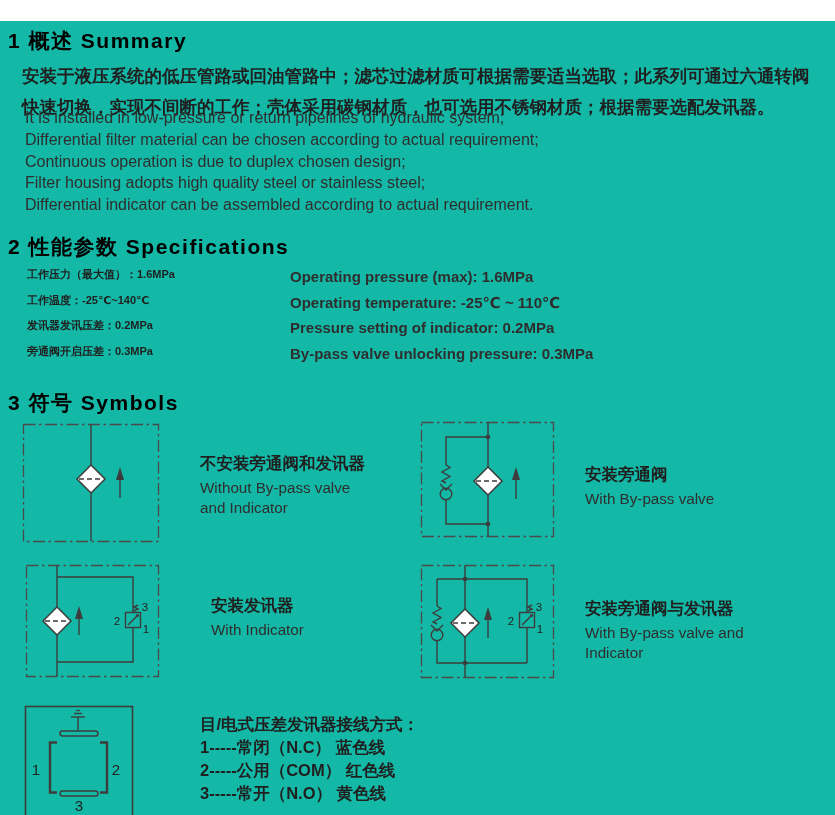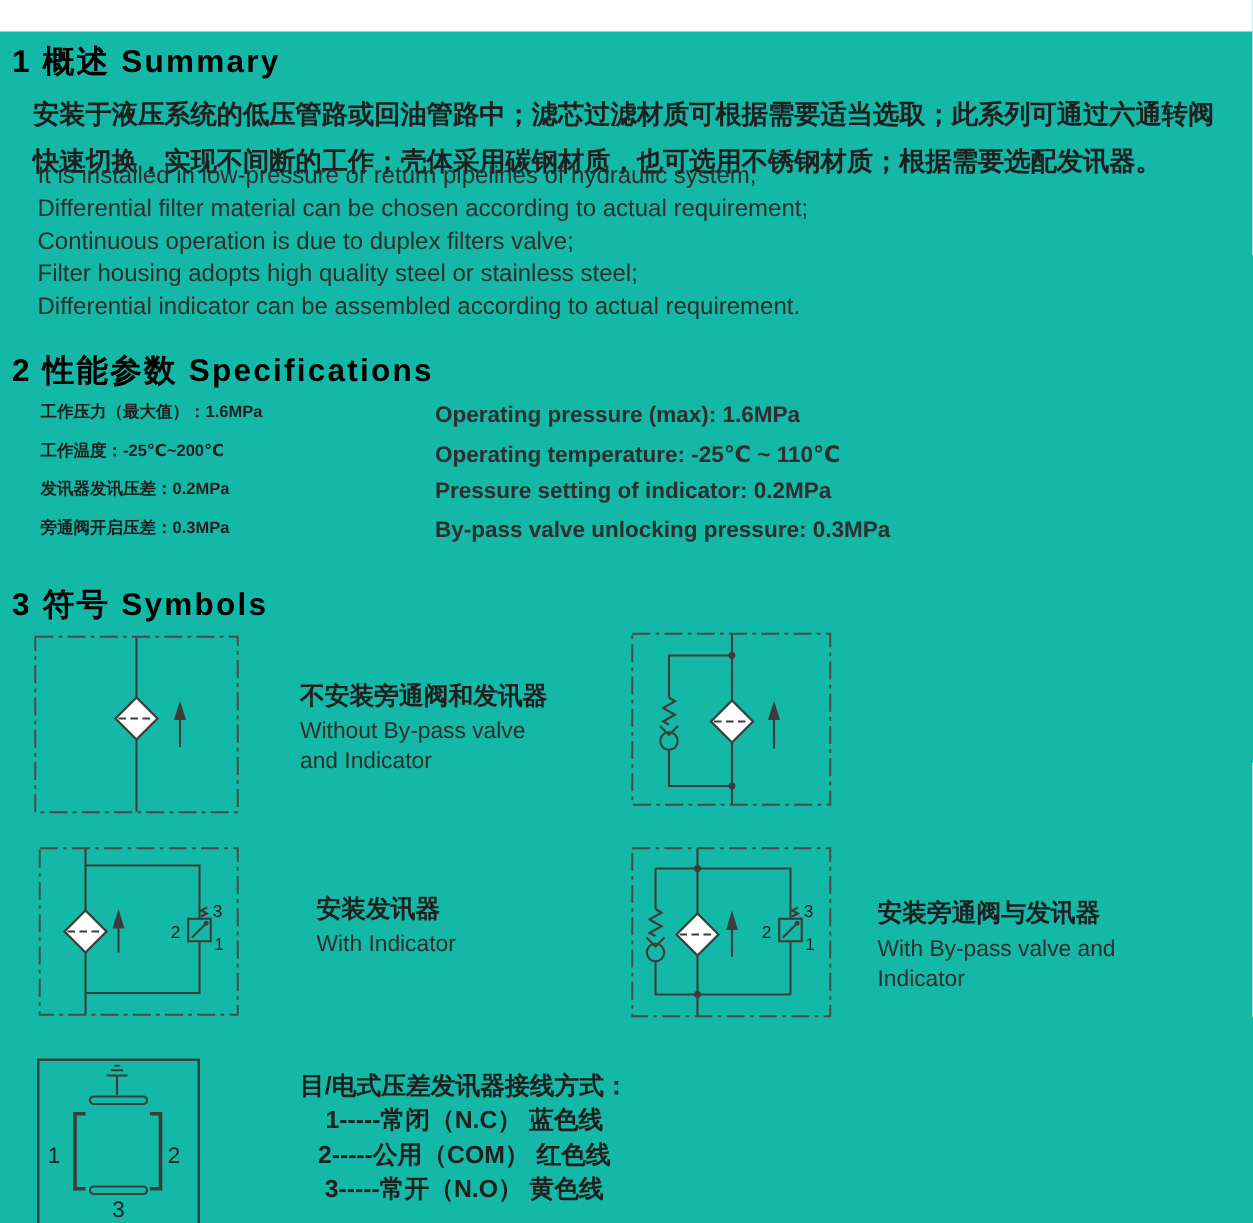--- a/index.html
+++ b/index.html
@@ -17,21 +17,21 @@
   .en-para{position:absolute;left:25px;top:86px;font-size:16px;line-height:21.8px;
     color:#2e2e2e;white-space:nowrap;}
   .spec-rows{position:absolute;left:0;top:246px;width:835px;}
   .spec-row{position:relative;height:25.5px;}
   .spec-zh{position:absolute;left:27px;font-size:11px;font-weight:bold;color:#1f1f1f;white-space:nowrap;}
   .spec-en{position:absolute;left:290px;top:1px;font-size:15px;color:#2e2e2e;white-space:nowrap;font-weight:bold;}
   .sym-label{position:absolute;white-space:nowrap;}
   .sym-label .t-zh{font-size:16.5px;font-weight:bold;color:#1f1f1f;margin-bottom:3px;}
   .sym-label .t-en{font-size:15.2px;color:#2e2e2e;line-height:19.5px;}
   .wiring{position:absolute;left:200px;top:692px;font-size:16.5px;font-weight:bold;
-    color:#1f1f1f;line-height:23px;white-space:nowrap;text-align:center;}
+    color:#1f1f1f;line-height:23px;white-space:nowrap;}
   
   svg .s{stroke:#3c3c3c;stroke-width:1.4;fill:none;stroke-linecap:butt;}
   svg .bx{stroke:#4a4a4a;stroke-width:1.3;fill:none;stroke-dasharray:12 3.5 2.5 3.5;}
   svg .solid{stroke:#3c3c3c;stroke-width:1.6;fill:none;}
   svg .thick{stroke:#3c3c3c;stroke-width:2.4;fill:none;}
   svg .dia{stroke:#3c3c3c;stroke-width:1.5;fill:#ffffff;}
   svg .dash{stroke:#3c3c3c;stroke-width:1.4;stroke-dasharray:5 3;fill:none;}
   svg .dot{fill:#3c3c3c;stroke:none;}
   svg text{font-family:"Liberation Sans","DejaVu Sans",sans-serif;fill:#222;}
   svg text.pin{font-size:11.5px;}
@@ -45,33 +45,33 @@
 <div class="page">
 
   <div class="sec-heading" style="top:6px">1 概述 Summary</div>
   <div class="zh-para">
     <div>安装于液压系统的低压管路或回油管路中；滤芯过滤材质可根据需要适当选取；此系列可通过六通转阀</div>
     <div>快速切换，实现不间断的工作；壳体采用碳钢材质，也可选用不锈钢材质；根据需要选配发讯器。</div>
   </div>
   <div class="en-para">
     <div>It is installed in low-pressure or return pipelines of hydraulic system;</div>
     <div>Differential filter material can be chosen according to actual requirement;</div>
-    <div>Continuous operation is due to duplex filters valve;</div>
+    <div>Continuous operation is due to duplex chosen design;</div>
     <div>Filter housing adopts high quality steel or stainless steel;</div>
     <div>Differential indicator can be assembled according to actual requirement.</div>
   </div>
 
   <div class="sec-heading" style="top:212px">2 性能参数 Specifications</div>
   <div class="spec-rows">
     <div class="spec-row">
       <span class="spec-zh">工作压力（最大值）：1.6MPa</span>
       <span class="spec-en">Operating pressure (max): 1.6MPa</span>
     </div>
     <div class="spec-row">
-      <span class="spec-zh">工作温度：-25℃~200℃</span>
+      <span class="spec-zh">工作温度：-25℃~140℃</span>
       <span class="spec-en">Operating temperature: -25℃ ~ 110℃</span>
     </div>
     <div class="spec-row">
       <span class="spec-zh">发讯器发讯压差：0.2MPa</span>
       <span class="spec-en">Pressure setting of indicator: 0.2MPa</span>
     </div>
     <div class="spec-row">
       <span class="spec-zh">旁通阀开启压差：0.3MPa</span>
       <span class="spec-en">By-pass valve unlocking pressure: 0.3MPa</span>
     </div>
@@ -111,20 +111,24 @@
     </g>
     <g>
       <path class="dia" d="M68,46 L82,60 L68,74 L54,60 Z"></path>
       <line class="dash" x1="56" y1="60" x2="80" y2="60"></line>
     </g>
     <g>
       <line class="s" x1="96" y1="78" x2="96" y2="58"></line>
       <polygon class="dot" points="96,46 92,59 100,59"></polygon>
     </g>
   </svg>
+  <div class="sym-label" style="left:585px;top:443px">
+    <div class="t-zh">安装旁通阀</div>
+    <div class="t-en">With By-pass valve</div>
+  </div>
 
   <svg class="abs" style="left:25px;top:543px" width="135" height="114" viewBox="0 0 135 114">
     <rect class="bx" x="1.5" y="1.5" width="132" height="111"></rect>
     <line class="s" x1="32" y1="2" x2="32" y2="112"></line>
     <path class="s" d="M32,13 H108 V48.5"></path>
     <path class="s" d="M108,63.5 V98 H32"></path>
     <g>
       <path class="dia" d="M32,43 L46,57 L32,71 L18,57 Z"></path>
       <line class="dash" x1="20" y1="57" x2="44" y2="57"></line>
     </g>

